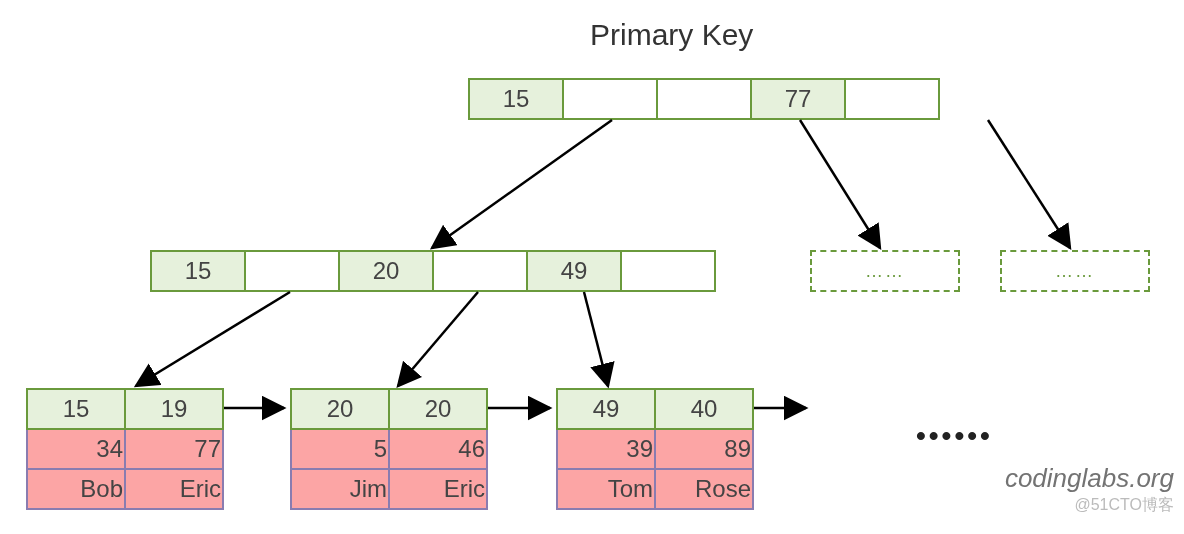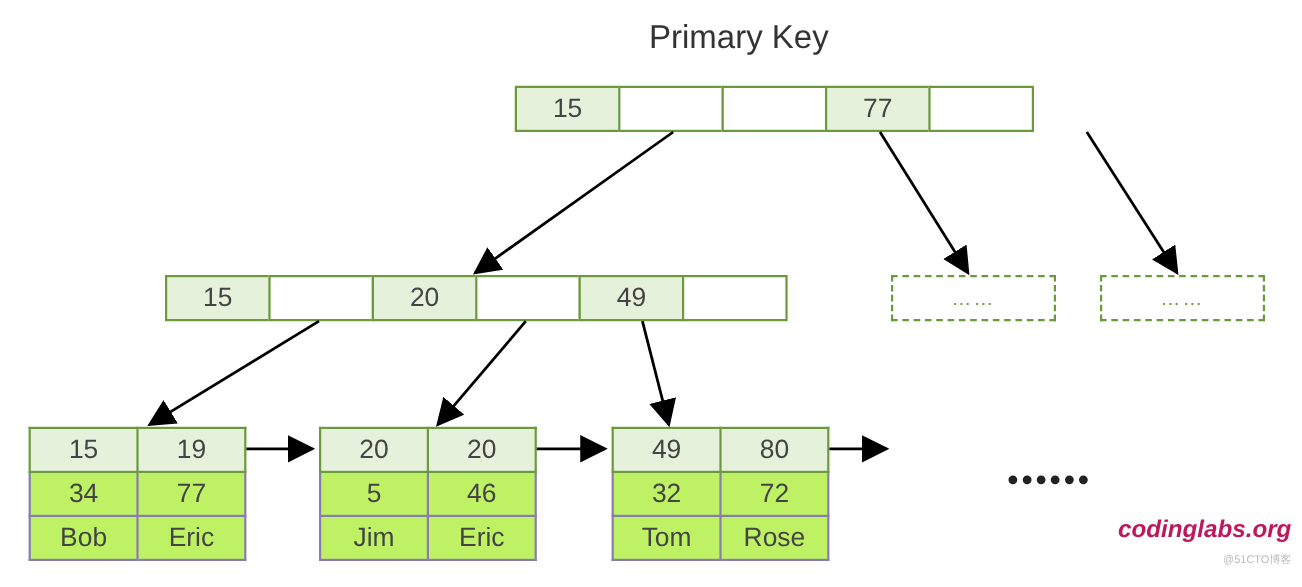--- a/index.html
+++ b/index.html
@@ -42,21 +42,21 @@
   }
   .leaf td {
     border: 2px solid;
     width: 98px;
     height: 40px;
     text-align: center;
     font-size: 24px;
     color: #444;
   }
   .leaf tr.k td { background:#e6f1dc; border-color:#6a9a3c; }
-  .leaf tr.d td { background:#bef264; border-color:#8a7cb0; }
+  .leaf tr.d td { background:#fca5a5; border-color:#8a7cb0;text-align:right; }
   .dashedbox {
     position: absolute;
     border: 2px dashed #6a9a3c;
     color: #6a9a3c;
     height: 42px;
     display: flex;
     align-items: center;
     justify-content: center;
     font-size: 18px;
     letter-spacing: 2px;
@@ -66,30 +66,29 @@
     font-size: 28px;
     color: #222;
     letter-spacing: 3px;
     font-weight: bold;
   }
   .watermark1 {
     position: absolute;
     right: 10px;
     bottom: 40px;
     font-style: italic;
-    color: #be185d;
-    font-size: 22px;
-    font-weight: bold;
+    color: #737373;
+    font-size: 26px;
   }
   .watermark2 {
     position: absolute;
     right: 10px;
     bottom: 18px;
     color: #bbb;
-    font-size: 10px;
+    font-size: 16px;
   }
   svg.arrows {
     position: absolute;
     top: 0; left: 0;
     width: 1184px; height: 534px;
     pointer-events: none;
   }
 </style>
 </head>
 <body>
@@ -152,25 +151,25 @@
     </tr>
   </tbody>
     </table>
 </div>
 
 <div class="leaf" style="left:556px; top:388px;">
   <table>
     <tbody>
         <tr class="k">
       <td>49</td>
-      <td>80</td>
-    </tr>
-    <tr class="d">
-      <td>32</td>
-      <td>72</td>
+      <td>40</td>
+    </tr>
+    <tr class="d">
+      <td>39</td>
+      <td>89</td>
     </tr>
     <tr class="d">
       <td>Tom</td>
       <td>Rose</td>
     </tr>
   </tbody>
     </table>
 </div>
 
 <div class="ell" style="left:916px; top:420px;">••••••</div>

